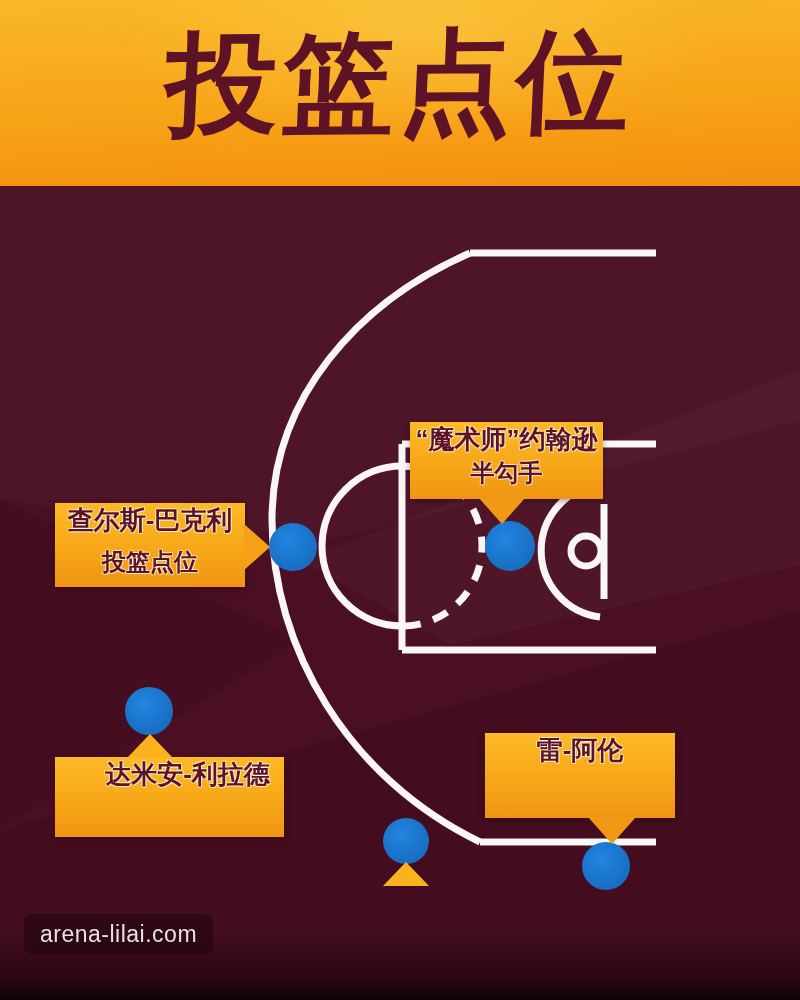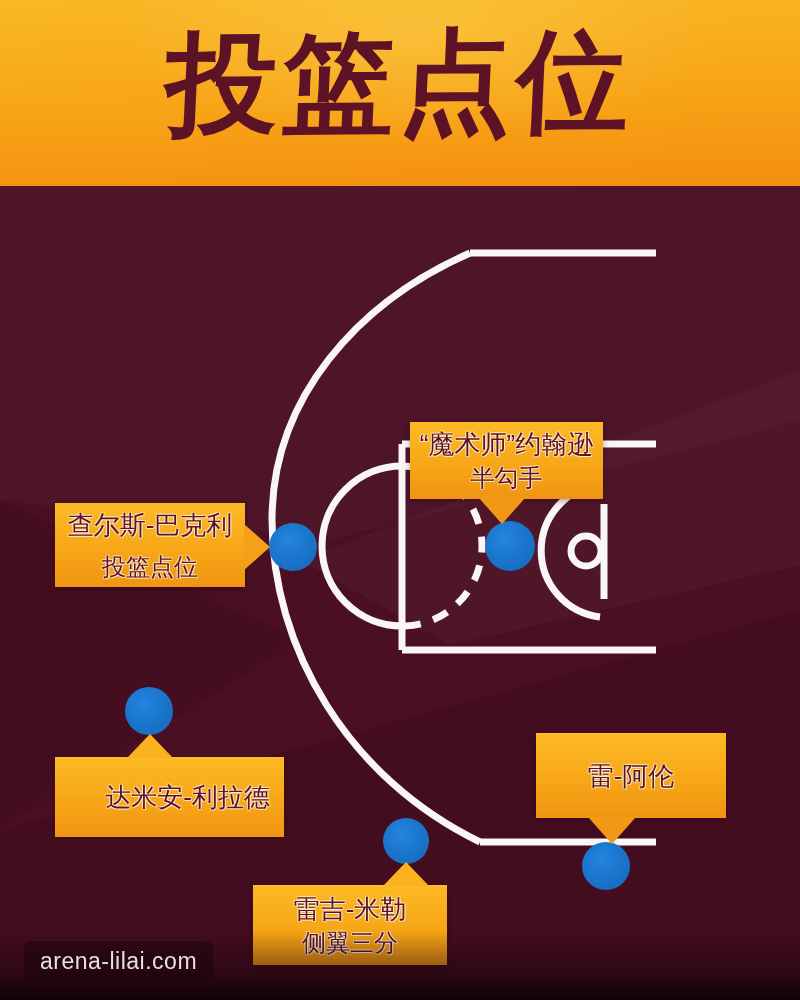--- a/index.html
+++ b/index.html
@@ -27,37 +27,37 @@
   
   .court-line{fill:none;stroke:var(--court_line,#faf6f7);stroke-width:7;}
   .court-line.dashed{stroke-dasharray:16 13;}
   
   .spot{
     position:absolute;border-radius:50%;
     background:radial-gradient(circle at 40% 35%,#2385e0 0%,var(--spot_blue,#1b76cd) 45%,#1467b8 100%);
   }
   
   .callout{
-    position:absolute;display:flex;flex-direction:column;justify-content:center;
+    position:absolute;display:flex;flex-direction:column;
     align-items:center;text-align:center;
     background:linear-gradient(180deg,#fcba25 0%,var(--callout_orange,#f6a416) 62%,#f09413 100%);
-    color:var(--callout_text,#5c1326);font-weight:normal;
+    color:var(--callout_text,#5c1326);font-weight:bold;
     text-shadow:1px 1px 0 rgba(255,255,255,.60),-1px -1px 0 rgba(255,255,255,.45),
                 1px -1px 0 rgba(255,255,255,.45),-1px 1px 0 rgba(255,255,255,.45);
     box-shadow:0 2px 6px rgba(30,4,14,.35);
   }
   .callout .l1{font-size:26px;line-height:34px;white-space:nowrap;}
   .callout .l2{font-size:24px;line-height:33px;white-space:nowrap;}
   .ptr{position:absolute;width:0;height:0;}
   .ptr.down{border-left:24px solid transparent;border-right:24px solid transparent;border-top:27px solid #f19814;}
   .ptr.up{border-left:23px solid transparent;border-right:23px solid transparent;border-bottom:24px solid #fab21e;}
   .ptr.right{border-top:23px solid transparent;border-bottom:23px solid transparent;border-left:26px solid #f5a016;}
   
   .watermark{
-    position:absolute;left:24px;top:941px;height:40px;padding:0 16px;
+    position:absolute;left:24px;top:914px;height:40px;padding:0 16px;
     display:flex;align-items:center;border-radius:7px;
     background:rgba(26,4,13,.52);color:#e6e0e3;font-size:23px;letter-spacing:.5px;
   }
   .bottom-shade{
     position:absolute;left:0;bottom:0;width:800px;height:70px;
     background:linear-gradient(180deg,rgba(18,2,9,0) 0%,rgba(18,2,9,.45) 60%,#140309 96%,#0e0206 100%);
   }
 </style>
 </head>
 <body>
@@ -105,29 +105,25 @@
     <span class="l1">查尔斯-巴克利</span>
     <span class="l2">投篮点位</span>
   </div>
   <div class="ptr right" style="left:244px;top:524px;"></div>
 
   <div class="callout" style="left:55px;top:757px;width:193px;height:80px;padding-left:36px;">
     <span class="l1">达米安-利拉德</span>
   </div>
   <div class="ptr up" style="left:127px;top:734px;"></div>
 
-  <div class="callout" style="left:536px;top:733px;width:190px;height:85px;">
+  <div class="callout" style="left:485px;top:733px;width:190px;height:85px;">
     <span class="l1">雷-阿伦</span>
   </div>
   <div class="ptr down" style="left:588px;top:817px;"></div>
 
-  <div class="callout" style="left:253px;top:885px;width:194px;height:80px;">
-    <span class="l1">雷吉-米勒</span>
-    <span class="l2">侧翼三分</span>
-  </div>
   <div class="ptr up" style="left:383px;top:862px;"></div>
 
   <div class="bottom-shade"></div>
   <div class="watermark">
     <span>arena-lilai.com</span>
   </div>
 
 </div>
 
 </body></html>

